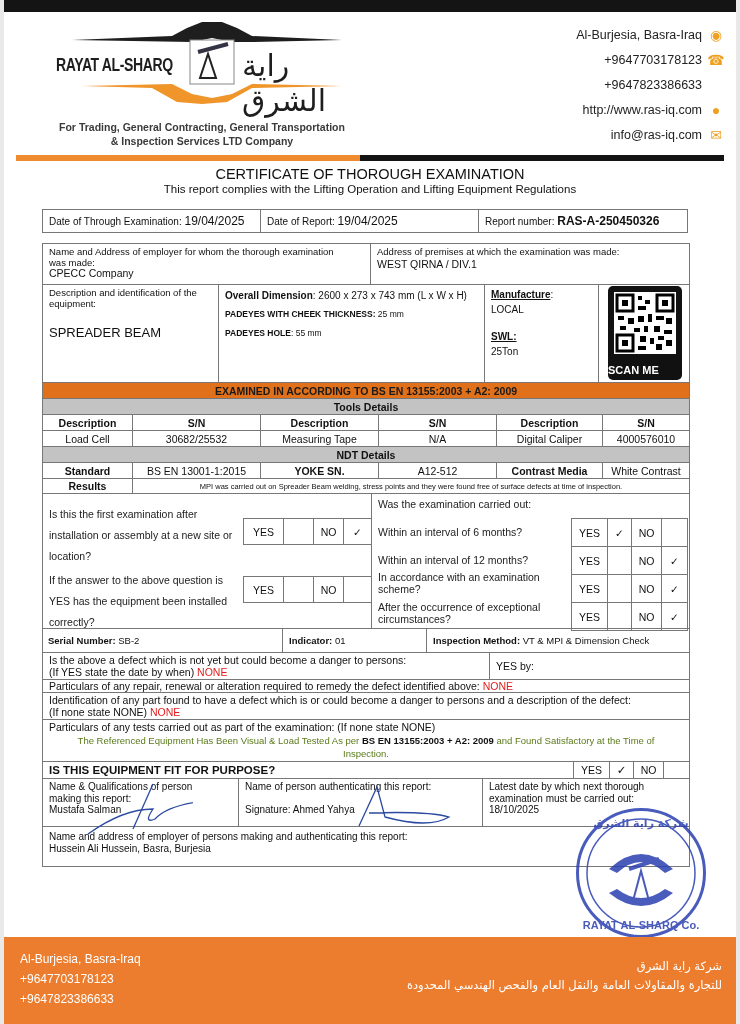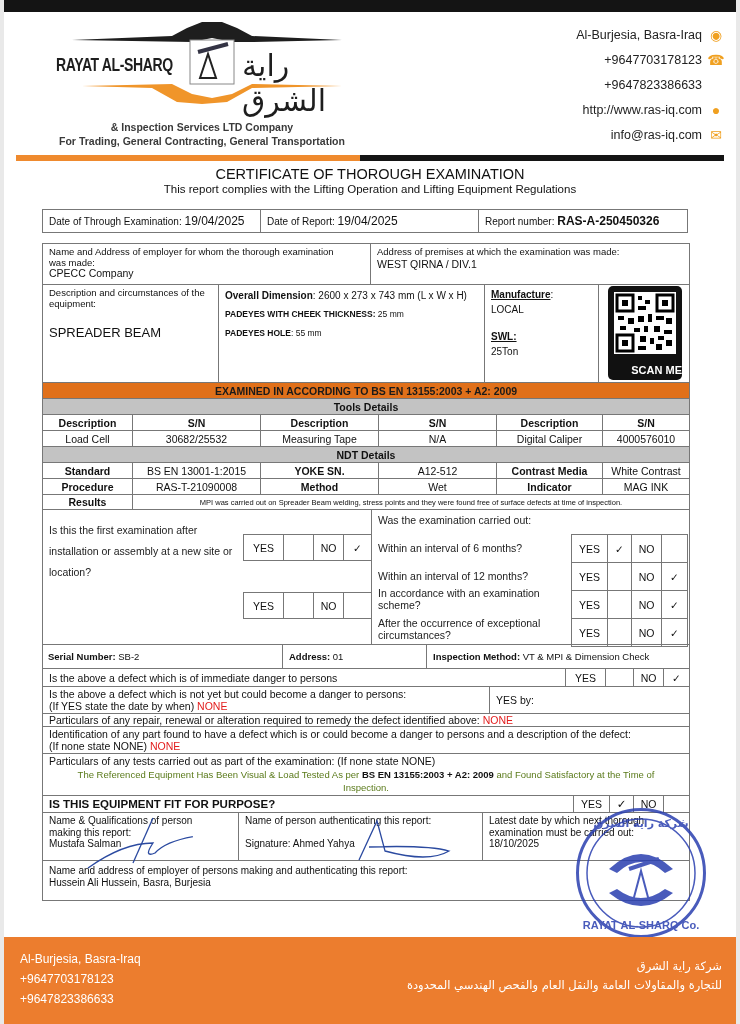--- a/index.html
+++ b/index.html
@@ -63,22 +63,22 @@
       <path d="M20 22 L120 18 L135 10 L150 4 L170 4 L185 10 L200 18 L290 22 L200 24 L180 24 L160 20 L140 24 Z" fill="#1e1e1e"></path>
       <path d="M30 68 L120 66 L140 76 L160 80 L180 76 L200 66 L290 68 L200 70 L175 84 L150 86 L125 84 L100 70 Z" fill="#f0952a"></path>
       <rect x="138" y="22" width="44" height="44" fill="#fff" stroke="#888" stroke-width="1"></rect>
       <path d="M148 60 L156 36 L164 60 Z" fill="none" stroke="#222" stroke-width="2"></path>
       <line x1="146" y1="34" x2="176" y2="26" stroke="#334" stroke-width="4"></line>
     </svg>
     <div class="logo-en">RAYAT AL-SHARQ</div>
     <div class="logo-ar">راية الشرق</div>
   </div>
   <div class="logo-tag">
+    <div>For Trading, General Contracting, General Transportation</div>
     <div>&amp; Inspection Services LTD Company</div>
-    <div>For Trading, General Contracting, General Transportation</div>
   </div>
 
   <div class="contact">
     <div class="row">
         <span>Al-Burjesia, Basra-Iraq</span>
         <span class="ic">◉</span>
       </div>
     <div class="row">
         <span>+9647703178123</span>
         <span class="ic">☎</span>
@@ -129,21 +129,21 @@
           <div style="font-size:10.5px">WEST QIRNA / DIV.1</div>
         </td>
       </tr>
     </tbody>
       </table>
 
     <table style="width:648px;margin-top:-1px">
       <tbody>
           <tr style="height:98px">
         <td style="width:176px;padding:2px 6px;line-height:11px">
-          <div>Description and circumstances of the equipment:</div>
+          <div>Description and identification of the equipment:</div>
           <div style="font-size:13px;margin-top:18px">SPREADER BEAM</div>
         </td>
         <td style="width:266px;padding:2px 6px;font-size:10px;line-height:17px">
           <div><b>Overall Dimension</b><span>: 2600 x 273 x 743 mm (L x W x H)</span></div>
           <div style="font-size:8.5px;margin-top:2px"><b>PADEYES WITH CHEEK THICKNESS:</b><span> 25 mm</span></div>
           <div style="font-size:8.5px;margin-top:2px"><b>PADEYES HOLE</b><span>: 55 mm</span></div>
         </td>
         <td style="width:114px;padding:2px 6px;font-size:10px;line-height:15px">
           <div><b style="text-decoration:underline">Manufacture</b>:</div>
           <div>LOCAL</div>
@@ -173,21 +173,21 @@
                   <rect x="30" y="34" width="4" height="6"></rect>
               <rect x="40" y="34" width="6" height="6"></rect>
                   <rect x="50" y="38" width="8" height="4"></rect>
                   <rect x="26" y="44" width="6" height="6"></rect>
               <rect x="36" y="46" width="4" height="6"></rect>
                   <rect x="44" y="44" width="6" height="4"></rect>
                   <rect x="52" y="48" width="6" height="6"></rect>
               <rect x="24" y="54" width="8" height="4"></rect>
                   <rect x="42" y="52" width="6" height="6"></rect>
             </svg>
-            <div style="position:absolute;left:0;bottom:4px;width:74px;text-align:right;color:#fff;font-size:11px;font-weight:bold">SCAN ME</div>
+            <div style="position:absolute;left:0;bottom:4px;width:74px;text-align:left;color:#fff;font-size:11px;font-weight:bold">SCAN ME</div>
           </div>
         </td>
       </tr>
     </tbody>
       </table>
 
     <table class="grid" style="width:648px;margin-top:-1px">
       <tbody>
           <tr style="height:16px">
             <td colspan="6" class="orange-band">EXAMINED IN ACCORDING TO BS EN 13155:2003 + A2: 2009</td>
@@ -215,28 +215,20 @@
             <td colspan="6" class="gray-band">NDT Details</td>
           </tr>
       <tr style="height:16px">
         <td class="bold">Standard</td>
         <td>BS EN 13001-1:2015</td>
         <td class="bold">YOKE SN.</td>
         <td>A12-512</td>
         <td class="bold">Contrast Media</td>
         <td>White Contrast</td>
       </tr>
-      <tr style="height:16px">
-        <td class="bold">Procedure</td>
-        <td>RAS-T-21090008</td>
-        <td class="bold">Method</td>
-        <td>Wet</td>
-        <td class="bold">Indicator</td>
-        <td>MAG INK</td>
-      </tr>
       <tr style="height:15px">
         <td class="bold">Results</td>
         <td colspan="5" style="font-size:7.5px">MPI was carried out on Spreader Beam welding, stress points and they were found free of surface defects at time of inspection.</td>
       </tr>
     </tbody>
       </table>
 
     <div style="position:relative;width:648px;height:136px;margin-top:-1px;border:1px solid #777">
       <div style="position:absolute;left:328px;top:0;width:1px;height:134px;background:#777"></div>
 
@@ -245,20 +237,21 @@
         <tbody>
             <tr>
               <td style="width:40px">YES</td>
               <td style="width:30px"></td>
               <td style="width:30px">NO</td>
               <td style="width:28px">✓</td>
             </tr>
       </tbody>
         </table>
 
+      <div class="q abs" style="left:6px;top:76px;width:195px;line-height:21px">If the answer to the above question is YES has the equipment been installed correctly?</div>
       <table class="yn abs" style="left:200px;top:82px">
         <tbody>
             <tr>
               <td style="width:40px">YES</td>
               <td style="width:30px"></td>
               <td style="width:30px">NO</td>
               <td style="width:28px"></td>
             </tr>
       </tbody>
         </table>
@@ -295,37 +288,26 @@
               <td>✓</td>
             </tr>
       </tbody>
         </table>
     </div>
 
     <table style="width:648px;margin-top:-1px;font-size:9.5px">
       <tbody>
           <tr style="height:24px">
         <td style="width:240px;padding:5px 5px;vertical-align:middle"><b>Serial Number:</b><span> SB-2</span></td>
-        <td style="width:144px;padding:5px 6px;vertical-align:middle"><b>Address:</b><span> 01</span></td>
+        <td style="width:144px;padding:5px 6px;vertical-align:middle"><b>Indicator:</b><span> 01</span></td>
         <td style="padding:5px 6px;vertical-align:middle"><b>Inspection Method:</b><span> VT &amp; MPI &amp; Dimension Check</span></td>
       </tr>
     </tbody>
       </table>
 
-    <table style="width:648px;margin-top:-1px;font-size:10.5px">
-      <tbody>
-          <tr style="height:18px">
-        <td style="padding:2px 6px;vertical-align:middle">Is the above a defect which is of immediate danger to persons</td>
-        <td style="width:40px;text-align:center;vertical-align:middle">YES</td>
-        <td style="width:28px;text-align:center;vertical-align:middle"></td>
-        <td style="width:30px;text-align:center;vertical-align:middle">NO</td>
-        <td style="width:26px;text-align:center;vertical-align:middle">✓</td>
-      </tr>
-    </tbody>
-      </table>
     <table style="width:648px;margin-top:-1px;font-size:10.5px">
       <tbody>
           <tr style="height:26px">
         <td style="padding:1px 6px;line-height:12px">
           <div>Is the above a defect which is not yet but could become a danger to persons:</div>
           <div><span>(If YES state the date by when)</span> <span class="red">NONE</span></div>
         </td>
         <td style="width:200px;padding:6px;vertical-align:middle">YES by:</td>
       </tr>
       <tr style="height:13px">

